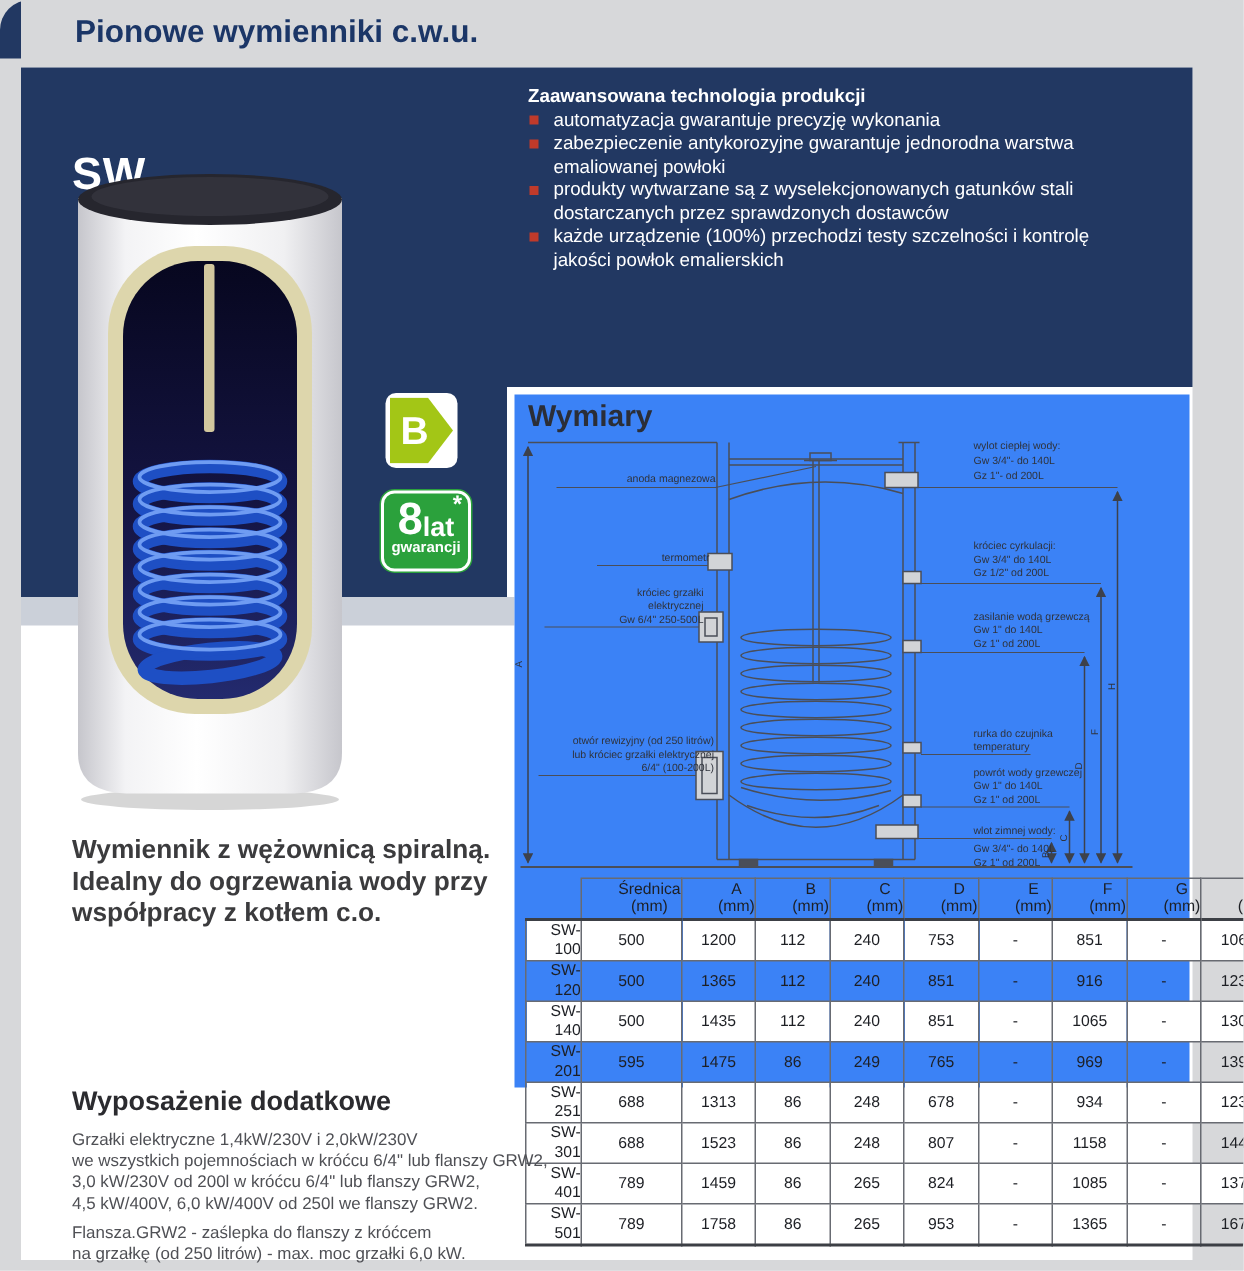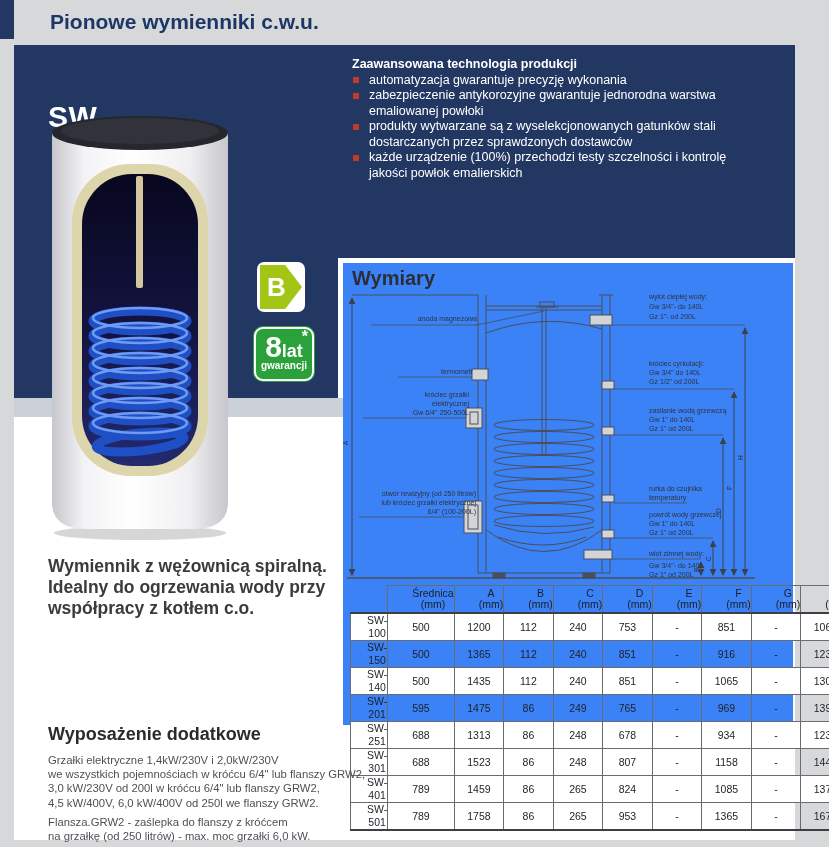--- a/index.html
+++ b/index.html
@@ -1,17 +1,17 @@
 <!DOCTYPE html>
 <html><head>
 <meta charset="utf-8">
 <style>
   html,body{margin:0;padding:0;background:#d7d8da;}
   .page{position:relative;width:829px;height:847px;background:#d7d8da;overflow:hidden;
-        font-family:"Liberation Sans",sans-serif;}
+        font-family:"Liberation Sans",sans-serif;border-radius:20px;}
   .accent{position:absolute;left:0;top:0;width:14px;height:39px;background:#223862;}
   .page-title{position:absolute;left:50px;top:10px;font-size:21px;font-weight:bold;color:#1b3667;}
   .card{position:absolute;left:14px;top:45px;width:781px;height:795px;background:#ffffff;}
   .navy-top{position:absolute;left:14px;top:45px;width:781px;height:213px;background:#223862;}
   .navy-left{position:absolute;left:14px;top:258px;width:324px;height:140px;background:#223862;}
   .gray-band{position:absolute;left:14px;top:398px;width:329px;height:19px;background:#cbd0d9;}
   .sw-title{position:absolute;left:48px;top:58px;font-size:30px;font-weight:bold;color:#fff;letter-spacing:.5px;margin-top:42px;}
   .cylinder{position:absolute;left:44px;top:106px;}
   
   .energy{position:absolute;left:257px;top:262px;width:48px;height:50px;background:#fff;border-radius:7px;}
@@ -39,21 +39,21 @@
   .dlab{font-size:7px;fill:#2f333c;}
   .dletter{font-size:6.5px;fill:#2f333c;}
   
   .dim-table{position:absolute;left:7px;top:322px;border-collapse:collapse;table-layout:fixed;
              font-size:10.5px;color:#1d1f24;border:1px solid #686b72;border-bottom:2px solid #3c3f45;}
   .dim-table th,.dim-table td{border:1px solid #686b72;padding:0;text-align:center;font-weight:normal;
              height:14px;line-height:13px;overflow:hidden;}
   .dim-table thead th{height:26px;line-height:11px;border-bottom:2px solid #3c3f45;font-size:10.5px;padding-left:24px;}
   .dim-table thead th.corner{border-top:1px solid transparent;border-left:1px solid transparent;}
   .dim-table tr.odd{background:#ffffff;}
-  .dim-table td.model{text-align:center;padding-left:16px;margin-top:48px;}
+  .dim-table td.model{text-align:right;padding-left:16px;margin-top:48px;}
   
   .desc{position:absolute;left:48px;top:556px;font-size:17.5px;font-weight:bold;color:#3b3b3d;
         line-height:21px;white-space:pre-line;}
   .equip{position:absolute;left:48px;top:708px;width:345px;}
   .equip-title{font-size:18px;font-weight:bold;color:#2b2b2f;margin:16px 0 8px 0;}
   .eq-p{font-size:11.3px;color:#4f5055;line-height:14.2px;margin:0 0 5px 0;white-space:pre-line;}
 </style>
 </head>
 <body>
 
@@ -314,21 +314,21 @@
             <td>1200</td>
             <td>112</td>
             <td>240</td>
             <td>753</td>
             <td>-</td>
             <td>851</td>
             <td>-</td>
             <td>1065</td>
           </tr>
           <tr class="even">
-            <td class="model">SW-150</td>
+            <td class="model">SW-120</td>
             <td>500</td>
             <td>1365</td>
             <td>112</td>
             <td>240</td>
             <td>851</td>
             <td>-</td>
             <td>916</td>
             <td>-</td>
             <td>1235</td>
           </tr>

